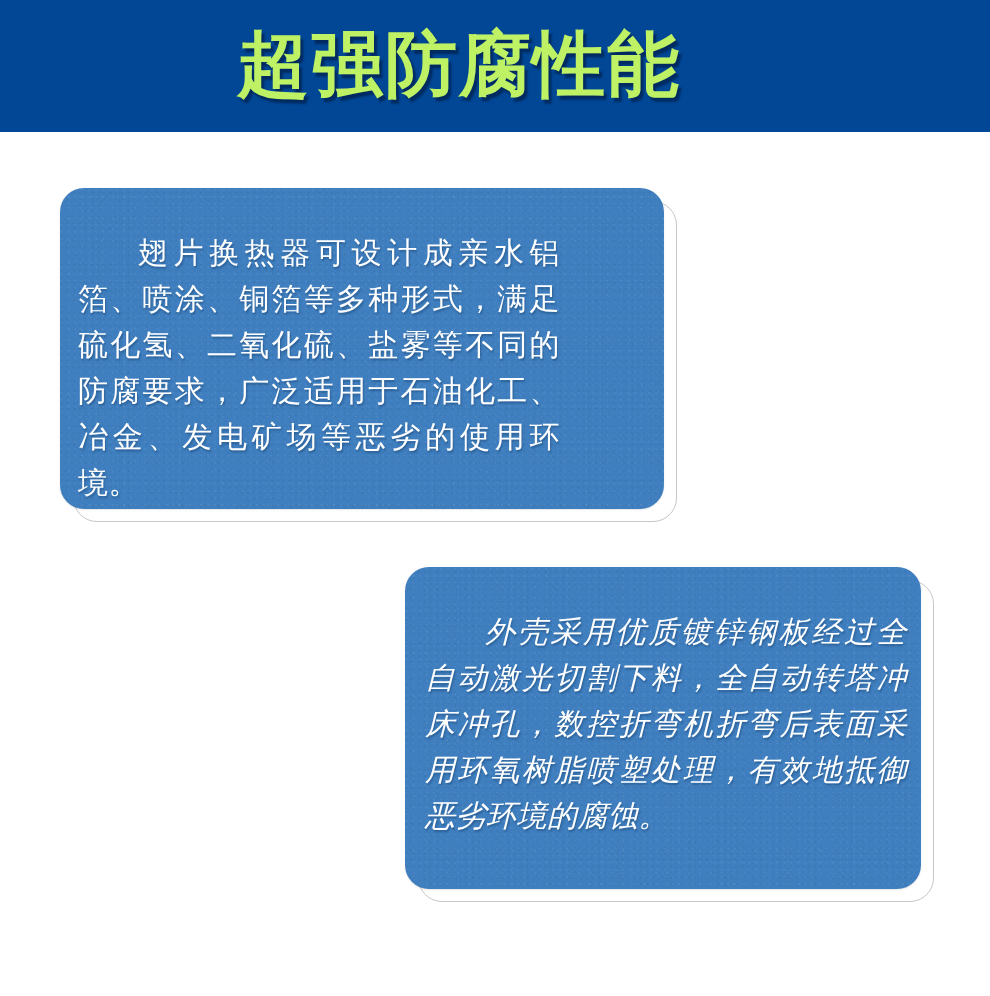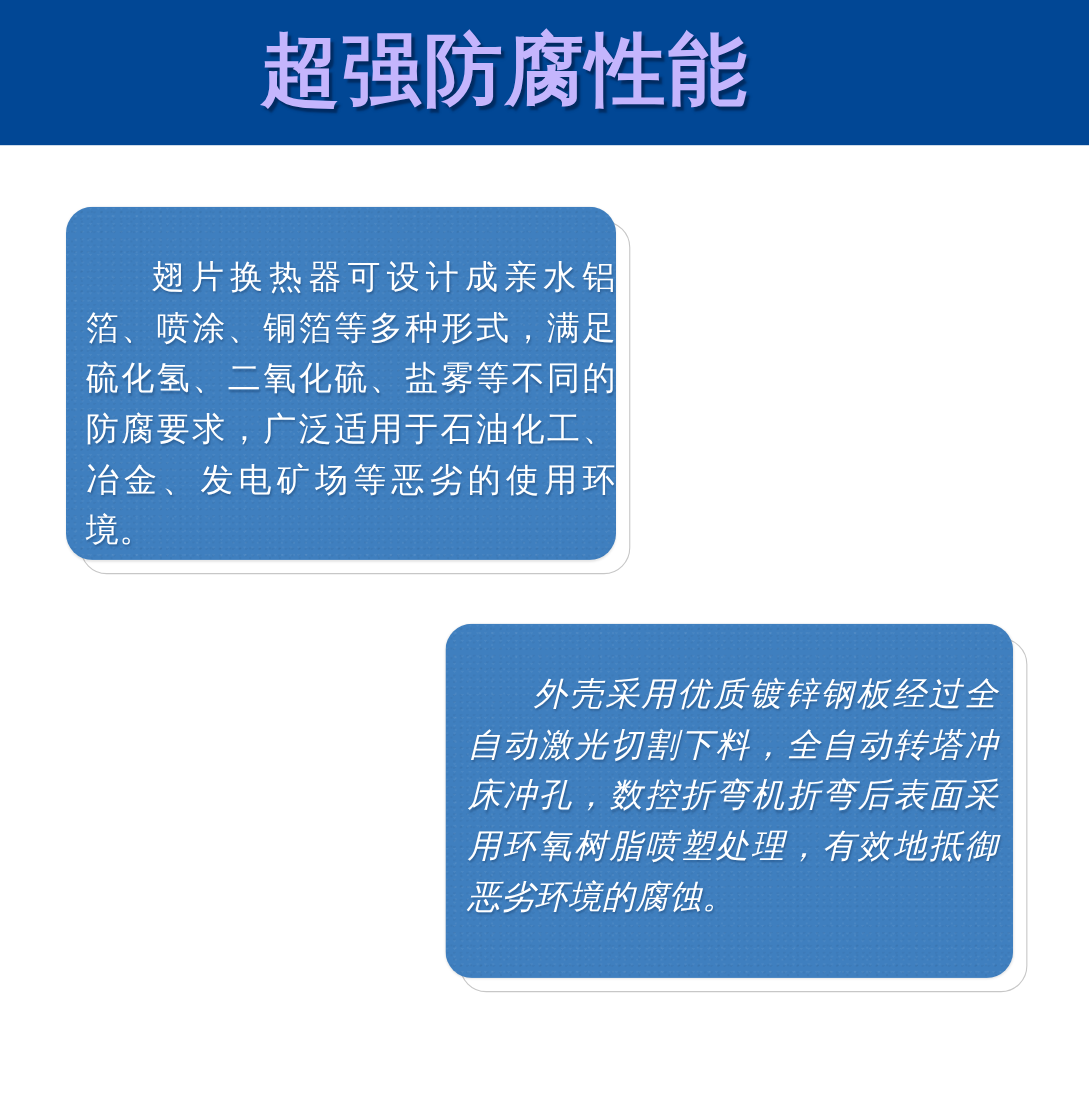--- a/index.html
+++ b/index.html
@@ -27,21 +27,21 @@
   }
   .header-title {
     position: absolute;
     left: 0;
     top: 0;
     width: 918px;
     height: 132px;
     display: flex;
     align-items: center;
     justify-content: center;
-    color: #c4b5fd;
+    color: #bef264;
     font-size: 72px;
     font-weight: bold;
     letter-spacing: 2px;
     line-height: 1;
     text-shadow: 3px 4px 2px rgba(0, 20, 55, 0.55);
     white-space: nowrap;
     padding-bottom: 4px;
     box-sizing: border-box;
   }
 
@@ -88,21 +88,21 @@
     text-indent: 60px;
     letter-spacing: 0.5px;
     text-shadow: 1px 2px 2px rgba(12, 45, 85, 0.38);
     word-break: break-all;
   }
 
   
   #card-1 {
     left: 60px;
     top: 188px;
-    width: 500px;
+    width: 604px;
     height: 321px;
   }
   #card-1 .card-text {
     left: 18px;
     top: 42px;
     width: 482px;
   }
 
   
   #card-2 {

